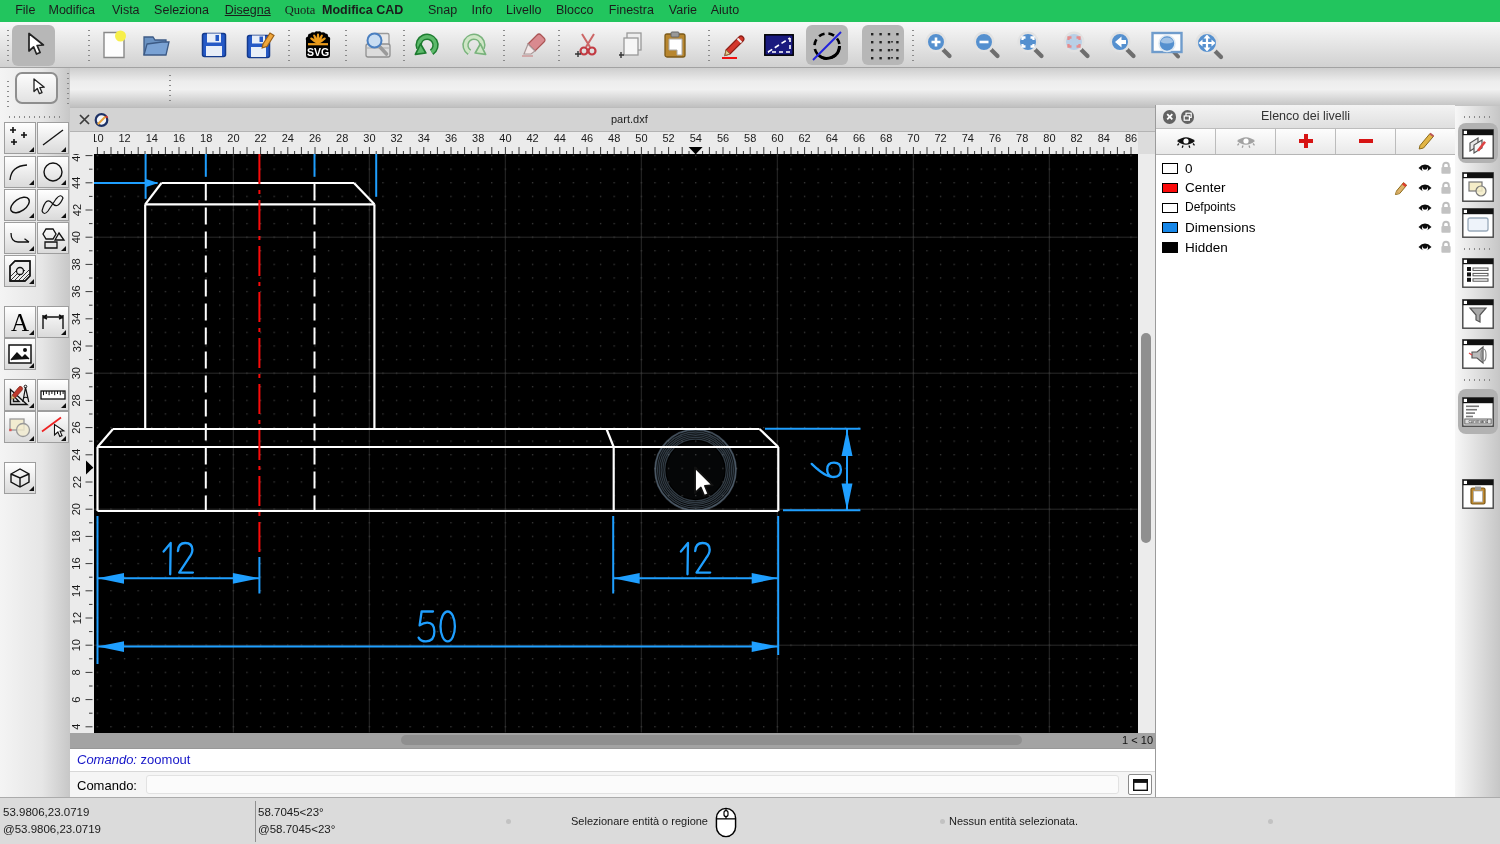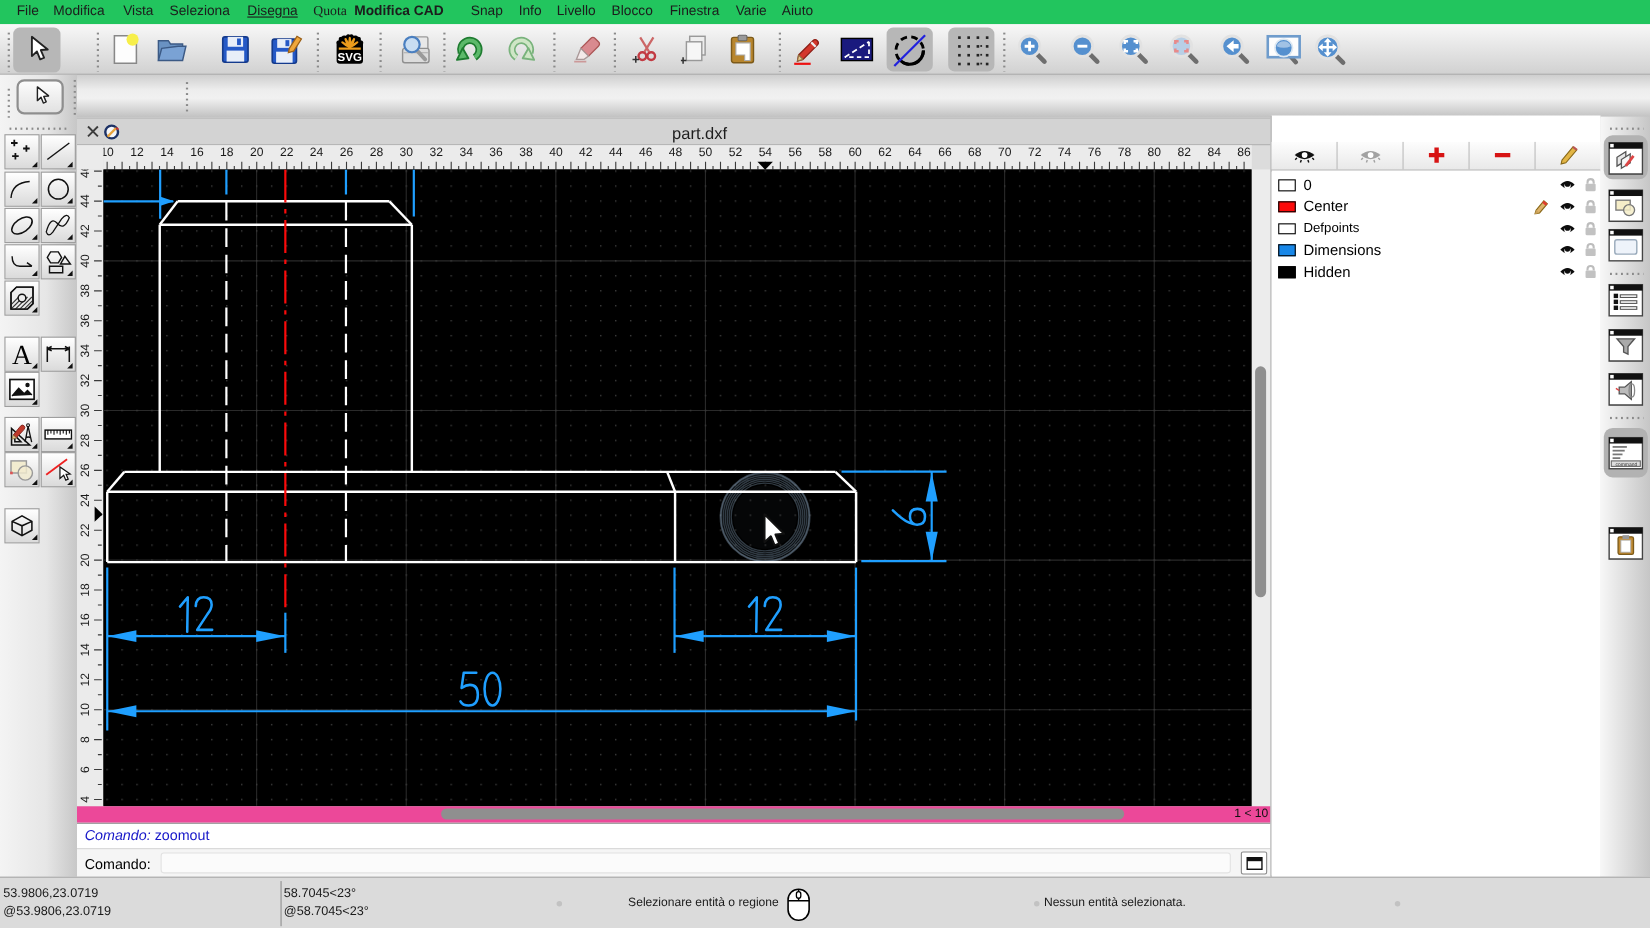--- a/index.html
+++ b/index.html
@@ -10,21 +10,21 @@
 #toolbar{left:0;top:22px;width:1500px;height:46px;background:linear-gradient(#f8f8f8,#d1d1d1);border-bottom:1px solid #a2a2a2}
 #band{left:0;top:68px;width:1500px;height:39px;background:linear-gradient(#cecece 0%,#ededed 35%,#f1f1f1 55%,#c0c0c0 100%)}
 #leftbar{left:0;top:68px;width:70px;height:729px;background:linear-gradient(90deg,#f4f4f4 0%,#e6e6e6 60%,#c7c7c7 100%)}
 #tabbar{left:70px;top:107px;width:1085px;height:24.5px;background:#d3d3d3;border-top:1px solid #bcbcbc;border-bottom:1px solid #b3b3b3}
 #corner{left:70px;top:131.5px;width:24px;height:22.5px;background:#ebebeb}
 #topruler{left:94px;top:131.5px;width:1043.5px;height:22.5px;background:#ebebeb}
 #vruler{left:70px;top:154px;width:24px;height:578.5px;background:#ebebeb}
 #canvas{left:94px;top:154px;width:1043.5px;height:578.5px;background:#000}
 #vscroll{left:1137.5px;top:154px;width:17.5px;height:578.5px;background:#ececec}
 #vthumb{position:absolute;left:3px;top:179px;width:10px;height:210px;background:#8f8f8f;border-radius:5px}
-#hscrollrow{left:70px;top:732.5px;width:1085px;height:15px;background:#ec4899}
+#hscrollrow{left:70px;top:732.5px;width:1085px;height:15px;background:#a3a3a3}
 #hthumb{position:absolute;left:331px;top:2.5px;width:621px;height:10px;background:#8f8f8f;border-radius:5px}
 #hlabel{position:absolute;right:2px;top:1px;font-size:11px;color:#111}
 #cmdhist{left:70px;top:747.5px;width:1085px;height:23px;background:#fff;border-top:1px solid #989898;font-size:13px;color:#1616c8;padding:3px 0 0 7px}
 #cmdinput{left:70px;top:770.5px;width:1085px;height:26.5px;background:#f5f5f5;border-top:1px solid #d8d8d8;font-size:13px;color:#000}
 #rightpanel{left:1155px;top:105px;width:300px;height:692.5px;background:#fff;border-left:1px solid #9b9b9b}
 #rptitle{position:absolute;left:0;top:0;width:100%;height:23.5px;background:linear-gradient(#f3f3f3,#dfdfdf);border-bottom:1px solid #bdbdbd}
 #rpbtns{position:absolute;left:0;top:23.5px;width:100%;height:26.5px;background:linear-gradient(#fdfdfd,#e9e9e9);border-bottom:1px solid #b5b5b5;display:flex}
 #rpbtns .cell{flex:1;border-right:1px solid #bcbcbc;display:flex;align-items:center;justify-content:center}
 #rpbtns .cell:last-child{border-right:none}
 #dock{left:1455px;top:106px;width:45px;height:691px;background:linear-gradient(90deg,#f7f7f7,#c6c6c6)}
@@ -370,21 +370,21 @@
   </div>
 <div id="tabbar" class="abs">
     <svg width="11" height="11" viewBox="0 0 11 11" style="position: absolute; left: 8.5px; top: 6px;">
       <path d="M1,1 L10,10 M10,1 L1,10" stroke="#3c3c3c" stroke-width="1.7"></path>
     </svg>
     <svg width="16" height="16" viewBox="0 0 16 16" style="position: absolute; left: 24px; top: 4px;">
       <circle cx="7.5" cy="8" r="5.8" fill="#f4f6fa" stroke="#1d3266" stroke-width="2.2"></circle>
       <path d="M3.8,12.2 L11.5,4.5" stroke="#e8a33d" stroke-width="2"></path>
       <path d="M11.8,4 l1.8,1.8" stroke="#c33" stroke-width="1.8"></path>
     </svg>
-    <div style="position: absolute; left: 541px; top: 4.5px; font-size: 15px; color: rgb(29, 29, 29);">part.dxf</div>
+    <div style="position: absolute; left: 541px; top: 4.5px; font-size: 11px; color: rgb(29, 29, 29);">part.dxf</div>
   </div>
 <div id="corner" class="abs"></div>
 <div id="topruler" class="abs"><svg width="1043.5" height="22.5" viewBox="94 131.5 1043.5 22.5">
       <line x1="97.4" y1="146.5" x2="97.4" y2="154" stroke="#3a3a3a" stroke-width="1"></line>
       <line x1="104.2" y1="150.5" x2="104.2" y2="154" stroke="#3a3a3a" stroke-width="1"></line>
       <line x1="111" y1="146.5" x2="111" y2="154" stroke="#3a3a3a" stroke-width="1"></line>
       <line x1="117.80000000000001" y1="150.5" x2="117.80000000000001" y2="154" stroke="#3a3a3a" stroke-width="1"></line>
       <line x1="124.60000000000001" y1="146.5" x2="124.60000000000001" y2="154" stroke="#3a3a3a" stroke-width="1"></line>
       <line x1="131.4" y1="150.5" x2="131.4" y2="154" stroke="#3a3a3a" stroke-width="1"></line>
       <line x1="138.2" y1="146.5" x2="138.2" y2="154" stroke="#3a3a3a" stroke-width="1"></line>
@@ -735,20 +735,34 @@
     <div style="position: absolute; left: 7px; top: 6px;">Comando:</div>
     <div style="position: absolute; left: 76px; top: 3px; width: 973px; height: 19px; background: rgb(251, 251, 251); border: 1px solid rgb(226, 226, 226); border-radius: 3px;"></div>
     <div style="position: absolute; left: 1058px; top: 2px; width: 24px; height: 21px; background: rgb(255, 255, 255); border: 1px solid rgb(138, 138, 138); border-radius: 2px;">
       <svg width="15" height="12" viewBox="0 0 15 12" style="position: absolute; left: 4px; top: 4px;">
         <rect x="0.7" y="0.7" width="13.6" height="10.6" fill="#fff" stroke="#111" stroke-width="1.4"></rect>
         <rect x="0.7" y="0.7" width="13.6" height="3.2" fill="#111"></rect>
       </svg>
     </div>
   </div>
 <div id="rightpanel" class="abs">
+    <div id="rptitle">
+      <div style="position: absolute; left: 6.5px; top: 5px; width: 13.5px; height: 13.5px; border-radius: 7px; background: rgb(99, 99, 99);">
+        <svg width="13.5" height="13.5" viewBox="0 0 13.5 13.5" style="position: absolute; left: 0px; top: 0px;">
+          <path d="M4.2,4.2 L9.3,9.3 M9.3,4.2 L4.2,9.3" stroke="#fff" stroke-width="1.8"></path>
+        </svg>
+      </div>
+      <div style="position: absolute; left: 24.5px; top: 5px; width: 13.5px; height: 13.5px; border-radius: 7px; background: rgb(99, 99, 99);">
+        <svg width="13.5" height="13.5" viewBox="0 0 13.5 13.5" style="position: absolute; left: 0px; top: 0px;">
+          <rect x="5" y="3.2" width="5.2" height="4.2" fill="none" stroke="#fff" stroke-width="1.2"></rect>
+          <rect x="3.2" y="6" width="5.2" height="4.2" fill="#636363" stroke="#fff" stroke-width="1.2"></rect>
+        </svg>
+      </div>
+      <div style="position: absolute; left: 0px; top: 4px; width: 100%; text-align: center; font-size: 12.5px; color: rgb(51, 51, 51);">Elenco dei livelli</div>
+    </div>
     <div id="rpbtns">
       <div class="cell">
         <svg width="22" height="18" viewBox="0 0 22 18">
           <path d="M2,9 Q11,1.5 20,9 Q11,16.5 2,9 Z" fill="#111"></path>
           <circle cx="11" cy="9" r="2.6" fill="#fff"></circle>
           <path d="M4,11.5 l-1.5,1.8 M8,13.5 l-0.8,2.2 M14,13.5 l0.8,2.2 M18,11.5 l1.5,1.8" stroke="#111" stroke-width="1.3"></path>
         </svg>
       </div>
       <div class="cell">
         <svg width="22" height="18" viewBox="0 0 22 18">

